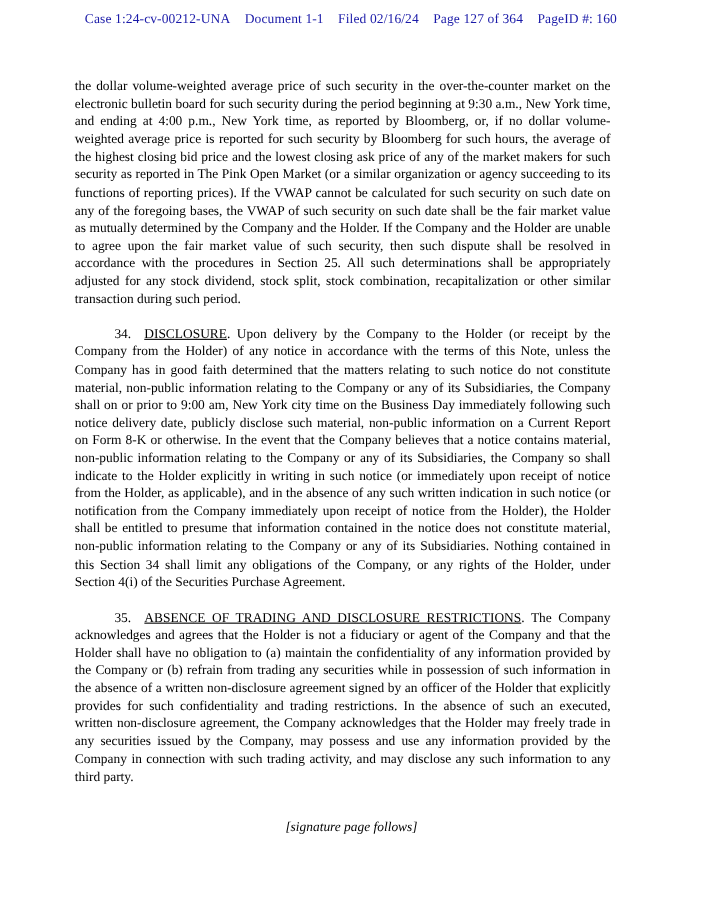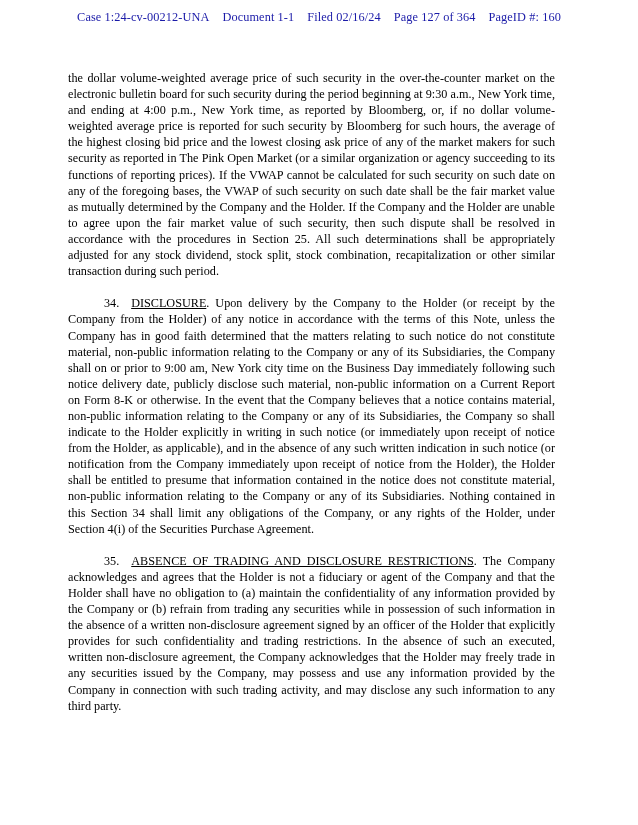--- a/index.html
+++ b/index.html
@@ -88,17 +88,18 @@
   </div>
 
   <div class="body-area">
 
     <p class="para">the dollar volume-weighted average price of such security in the over-the-counter market on the electronic bulletin board for such security during the period beginning at 9:30 a.m., New York time, and ending at 4:00 p.m., New York time, as reported by Bloomberg, or, if no dollar volume-weighted average price is reported for such security by Bloomberg for such hours, the average of the highest closing bid price and the lowest closing ask price of any of the market makers for such security as reported in The Pink Open Market (or a similar organization or agency succeeding to its functions of reporting prices).  If the VWAP cannot be calculated for such security on such date on any of the foregoing bases, the VWAP of such security on such date shall be the fair market value as mutually determined by the Company and the Holder.  If the Company and the Holder are unable to agree upon the fair market value of such security, then such dispute shall be resolved in accordance with the procedures in Section 25.  All such determinations shall be appropriately adjusted for any stock dividend, stock split, stock combination, recapitalization or other similar transaction during such period.</p>
 
     <p class="para spaced indented"><span>34.</span><span>&nbsp;&nbsp;</span><span class="u">DISCLOSURE</span><span>.  Upon delivery by the Company to the Holder (or receipt by the Company from the Holder) of any notice in accordance with the terms of this Note, unless the Company has in good faith determined that the matters relating to such notice do not constitute material, non-public information relating to the Company or any of its Subsidiaries, the Company shall on or prior to 9:00 am, New York city time on the Business Day immediately following such notice delivery date, publicly disclose such material, non-public information on a Current Report on Form 8-K or otherwise.  In the event that the Company believes that a notice contains material, non-public information relating to the Company or any of its Subsidiaries, the Company so shall indicate to the Holder explicitly in writing in such notice (or immediately upon receipt of notice from the Holder, as applicable), and in the absence of any such written indication in such notice (or notification from the Company immediately upon receipt of notice from the Holder), the Holder shall be entitled to presume that information contained in the notice does not constitute material, non-public information relating to the Company or any of its Subsidiaries.  Nothing contained in this Section 34 shall limit any obligations of the Company, or any rights of the Holder, under Section 4(i) of the Securities Purchase Agreement.</span></p>
 
     <p class="para spaced indented"><span>35.</span><span>&nbsp;&nbsp;</span><span class="u">ABSENCE OF TRADING AND DISCLOSURE RESTRICTIONS</span><span>.  The Company acknowledges and agrees that the Holder is not a fiduciary or agent of the Company and that the Holder shall have no obligation to (a) maintain the confidentiality of any information provided by the Company or (b) refrain from trading any securities while in possession of such information in the absence of a written non-disclosure agreement signed by an officer of the Holder that explicitly provides for such confidentiality and trading restrictions.  In the absence of such an executed, written non-disclosure agreement, the Company acknowledges that the Holder may freely trade in any securities issued by the Company, may possess and use any information provided by the Company in connection with such trading activity, and may disclose any such information to any third party.</span></p>
 
+    <div class="sig-note">[signature page follows]</div>
 
   </div>
 
 
 </div>
 
 </body></html>

